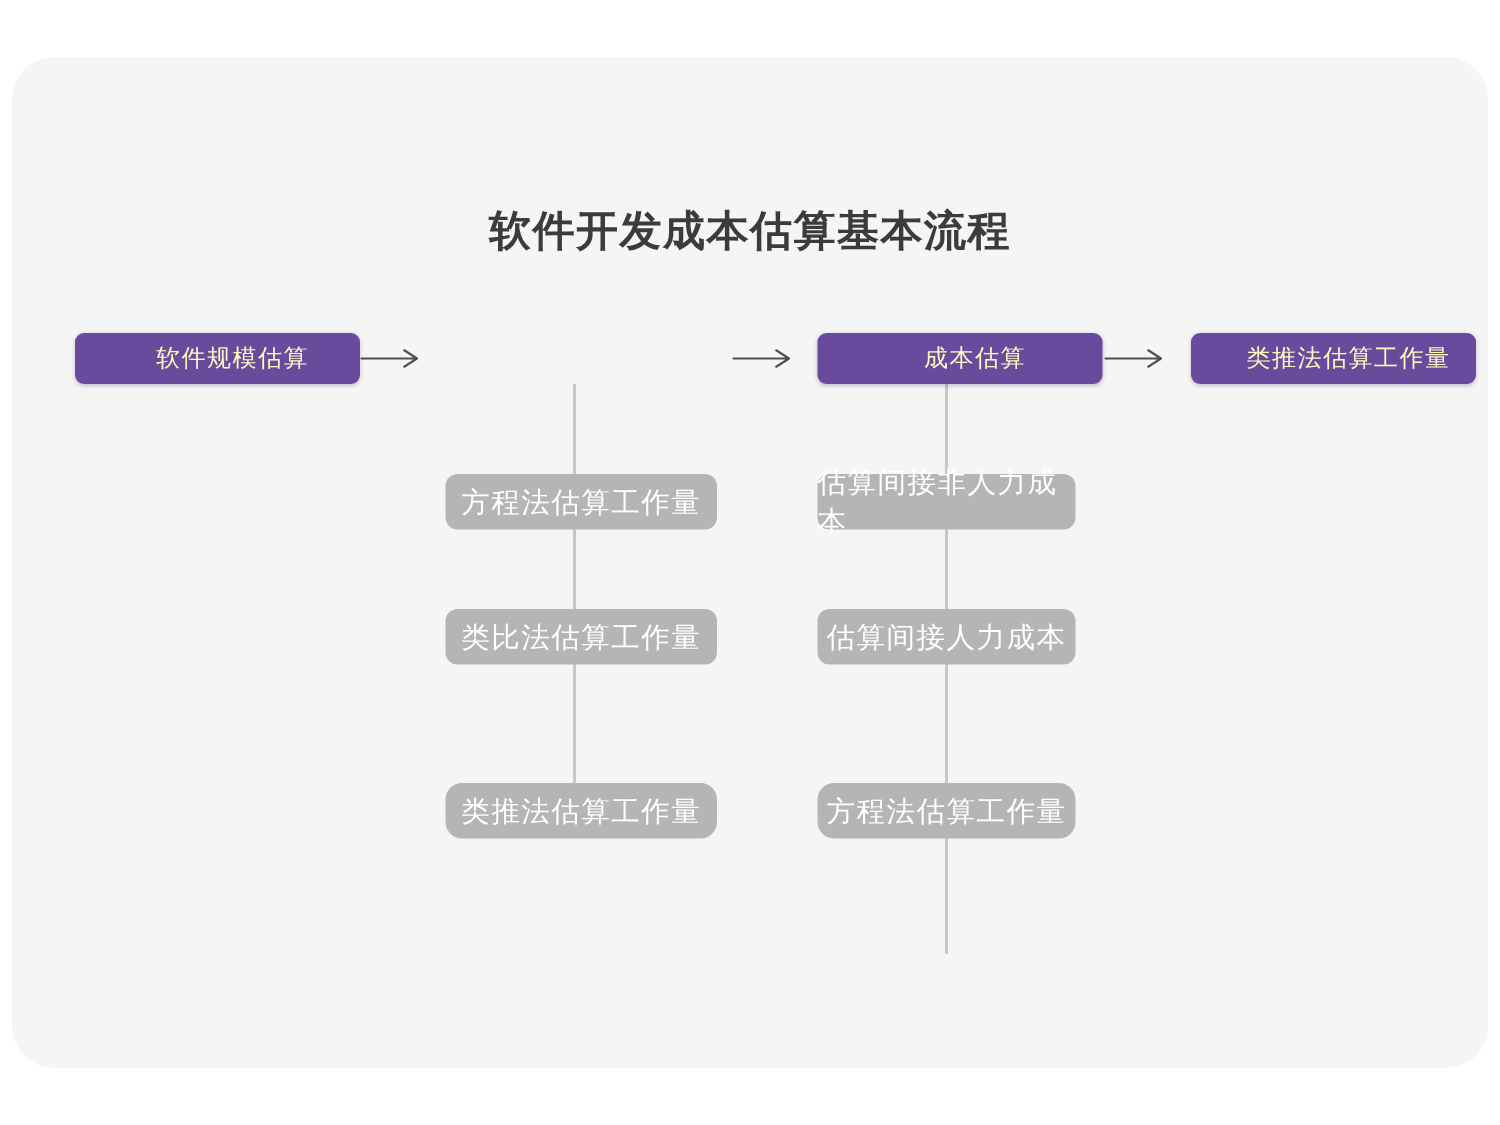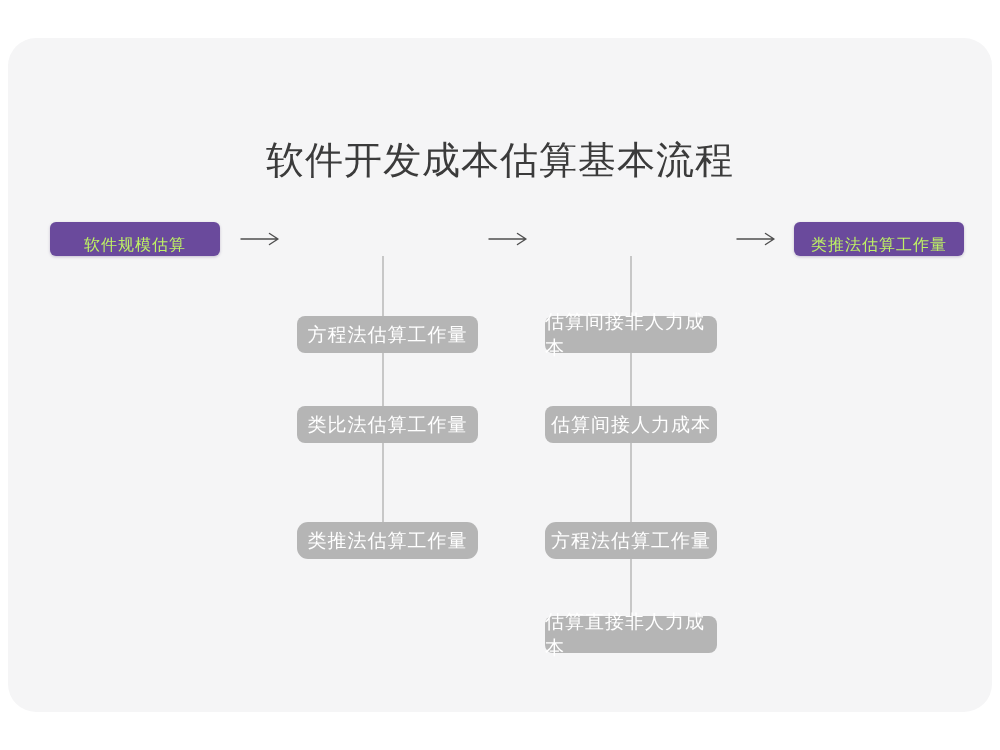--- a/index.html
+++ b/index.html
@@ -23,40 +23,41 @@
     height: 674px;
     background: #f5f5f6;
     border-radius: 28px;
   }
   .title {
     position: absolute;
     left: 0;
     top: 97px;
     width: 100%;
     text-align: center;
-    font-size: 38px;
+    font-size: 28px;
     letter-spacing: 1px;
     color: #3b3b3b;
-    font-weight: 400;
+    font-weight: 700;
   }
   .stage-box {
     position: absolute;
     top: 184px;
     width: 170px;
     height: 34px;
     background: #6a4a9c;
     border-radius: 6px;
-    color: #bef264;
+    color: #fef9c3;
     font-size: 16px;
     letter-spacing: 1px;
     display: flex;
-    align-items: flex-end;
+    align-items: center;
     justify-content: center;
     box-shadow: 0 1px 3px rgba(60, 30, 100, 0.25);
     z-index: 3;
+    padding-left: 20px;
   }
   .stage-1 { left: 42px; }
   .stage-2 { left: 290px; }
   .stage-3 { left: 537px; }
   .stage-4 { left: 786px; }
   .flow-arrow {
     position: absolute;
     top: 193px;
     width: 44px;
     height: 16px;
@@ -111,20 +112,23 @@
       </svg>
     </div>
 
 
     <div class="flow-arrow arrow-2">
       <svg width="44" height="16" viewBox="0 0 44 16">
         <path d="M3 8 H39 M31.5 2.5 L40 8 L31.5 13.5" stroke="#4f4f4f" stroke-width="1.4" fill="none" stroke-linecap="round" stroke-linejoin="round"></path>
       </svg>
     </div>
 
+    <div class="stage-box stage-3">
+      <span>成本估算</span>
+    </div>
 
     <div class="flow-arrow arrow-3">
       <svg width="44" height="16" viewBox="0 0 44 16">
         <path d="M3 8 H39 M31.5 2.5 L40 8 L31.5 13.5" stroke="#4f4f4f" stroke-width="1.4" fill="none" stroke-linecap="round" stroke-linejoin="round"></path>
       </svg>
     </div>
 
     <div class="stage-box stage-4">
       <span>类推法估算工作量</span>
     </div>
@@ -144,18 +148,15 @@
 
     <div class="substep-box col-cost row-1">
       <span>估算间接非人力成本</span>
     </div>
     <div class="substep-box col-cost row-2">
       <span>估算间接人力成本</span>
     </div>
     <div class="substep-box col-cost row-3">
       <span>方程法估算工作量</span>
     </div>
-    <div class="substep-box col-cost row-4">
-      <span>估算直接非人力成本</span>
-    </div>
 
   </div>
 </div>
 
 </body></html>

